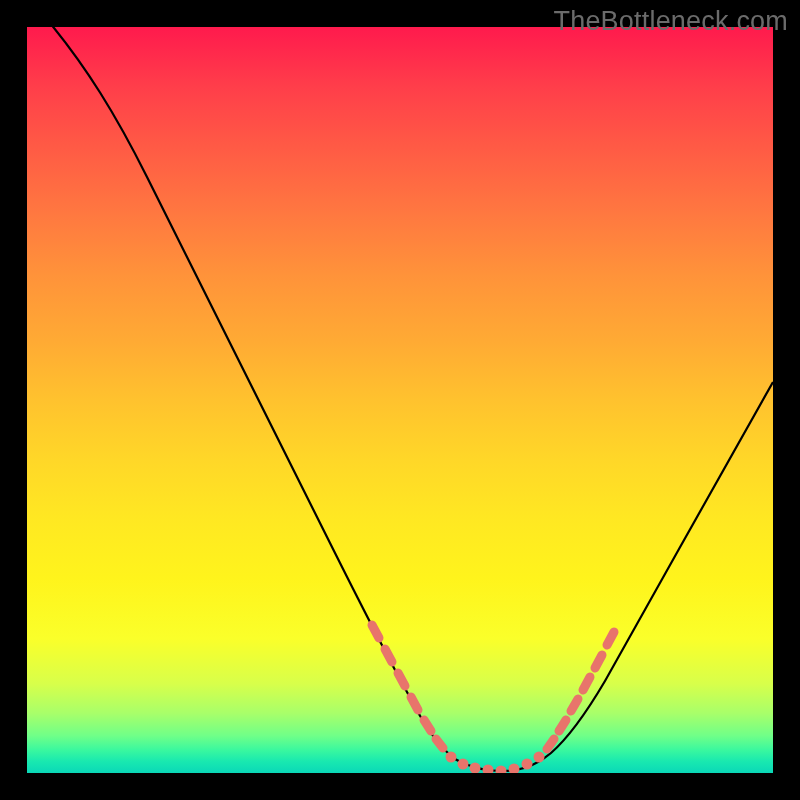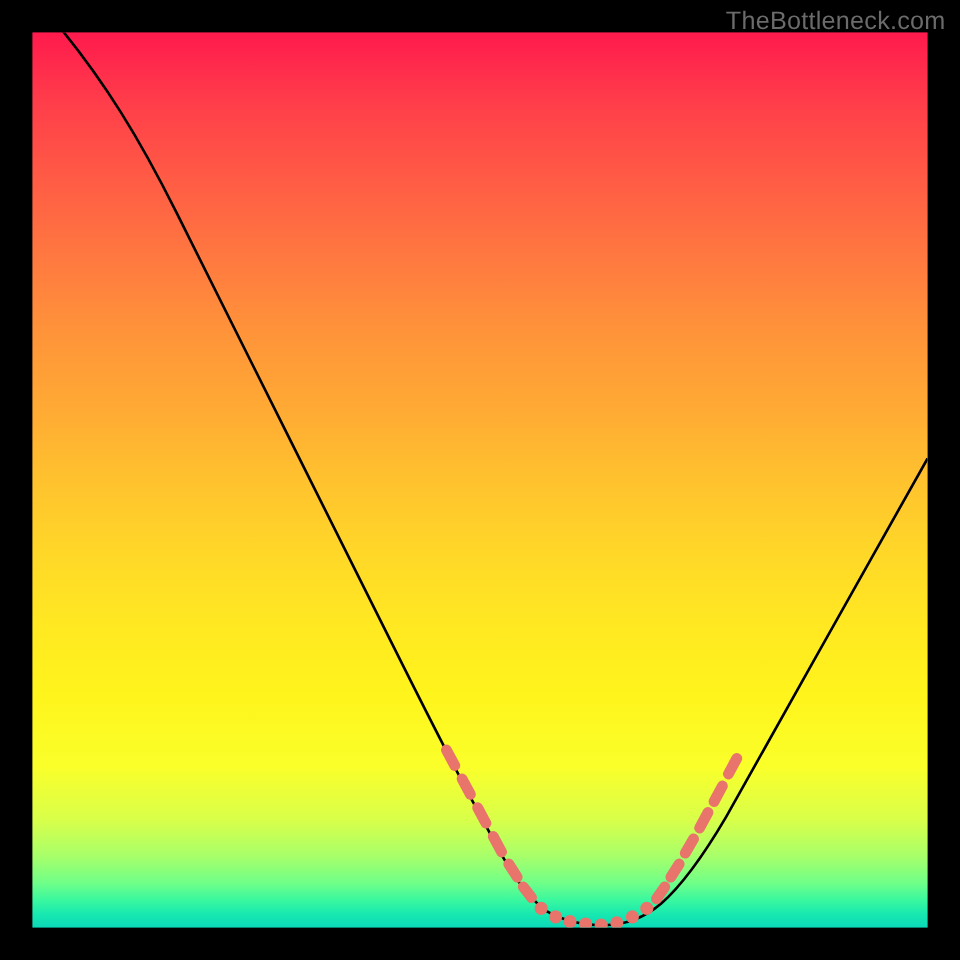--- a/index.html
+++ b/index.html
@@ -36,21 +36,21 @@
       #38f7a0 97%,
       #18e8b0 98.5%,
       #0ad8b8 100%
     );
   }
   .watermark {
     position: absolute;
     top: 6px;
     right: 12px;
     color: #6b6b6b;
-    font-size: 21px;
+    font-size: 27px;
     font-weight: 500;
     letter-spacing: 0.2px;
     z-index: 10;
     text-align: center;
   }
   svg.curve {
     position: absolute;
     left: 0;
     top: 0;
     width: 746px;

